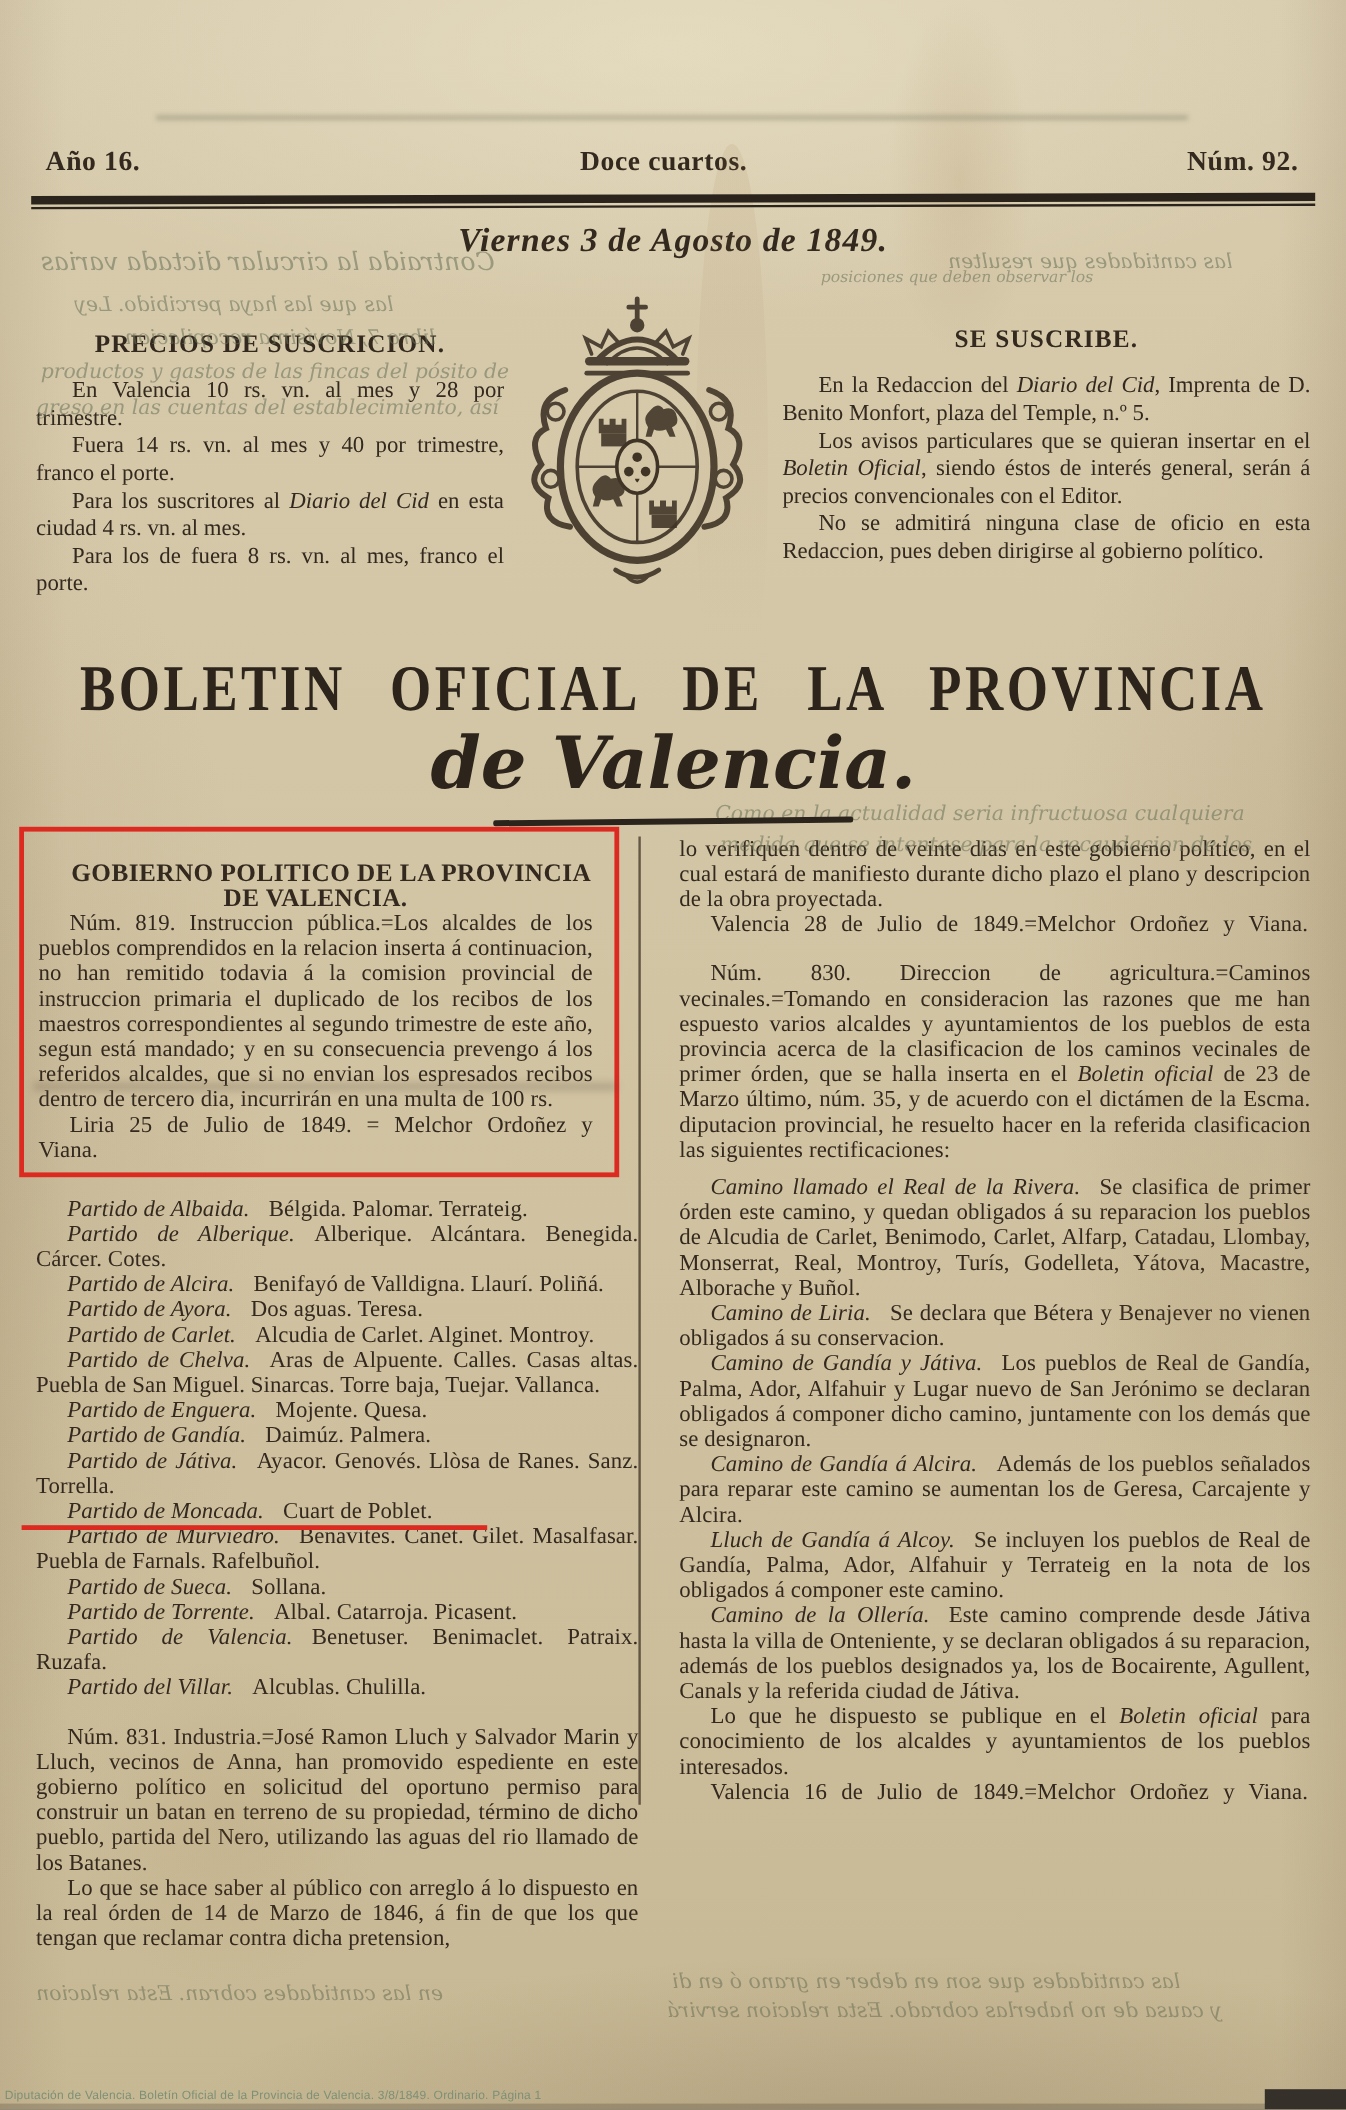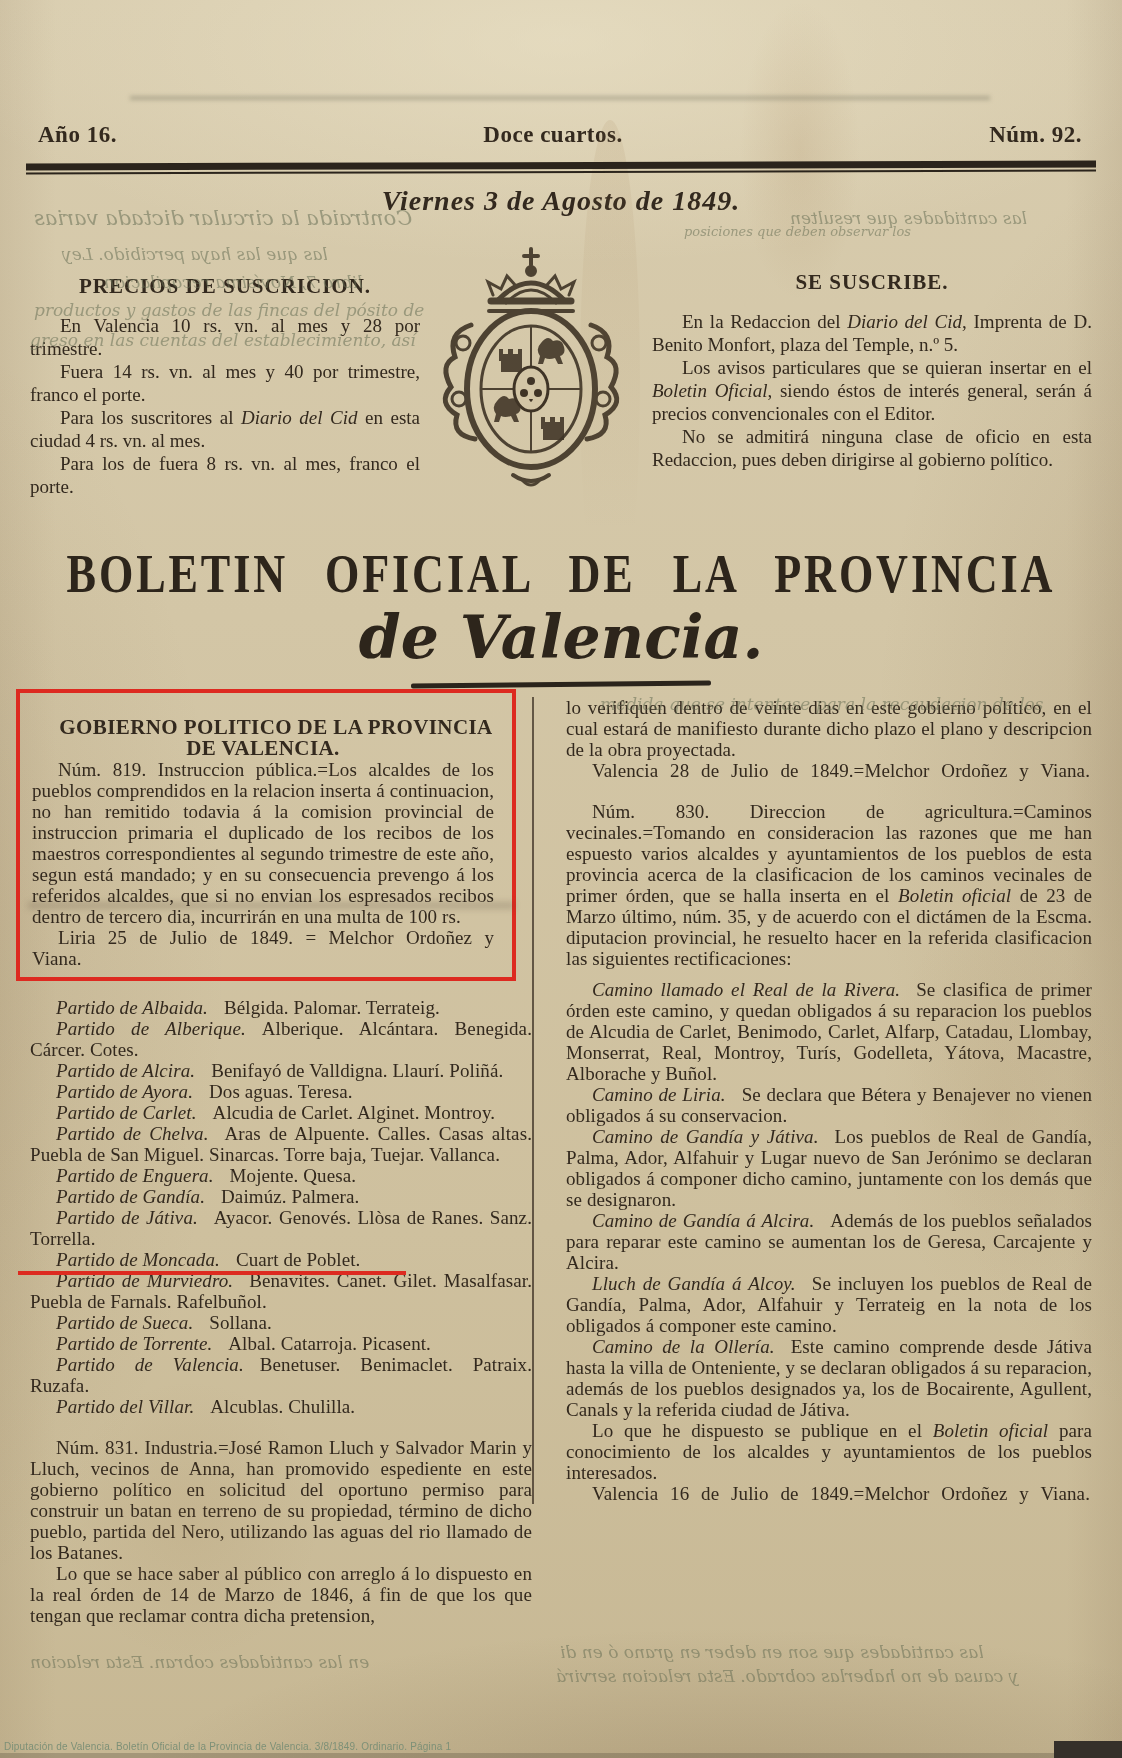--- a/index.html
+++ b/index.html
@@ -98,20 +98,21 @@
   <div class="smear sm1"></div>
   <div class="smear sm2"></div>
 
   <span class="bleed mir bf0">Contraida la circular dictada varias</span>
   <span class="bleed mir bf1">las cantidades que resulten</span>
   <span class="bleed mir bf2">las que las haya percibido. Ley</span>
   <span class="bleed mir bf3">libro 7, Novísima recopilacion</span>
   <span class="bleed bf4">productos y gastos de las fincas del pósito de</span>
   <span class="bleed bf5">greso en las cuentas del establecimiento, así</span>
   <span class="bleed bf6">posiciones que deben observar los</span>
+  <span class="bleed bf7">Como en la actualidad seria infructuosa cualquiera</span>
   <span class="bleed bf8">medida que se intentase para la recaudacion de los</span>
   <span class="bleed mir bf9">las cantidades que son en deber en grano ó en di</span>
   <span class="bleed mir bf10">y causa de no haberlas cobrado. Esta relacion servirá</span>
   <span class="bleed mir bf11">en las cantidades cobran. Esta relacion</span>
 
   <div class="hdr">
     <span class="h-item">Año 16.</span>
     <span class="h-item">Doce cuartos.</span>
     <span class="h-item">Núm. 92.</span>
   </div>

